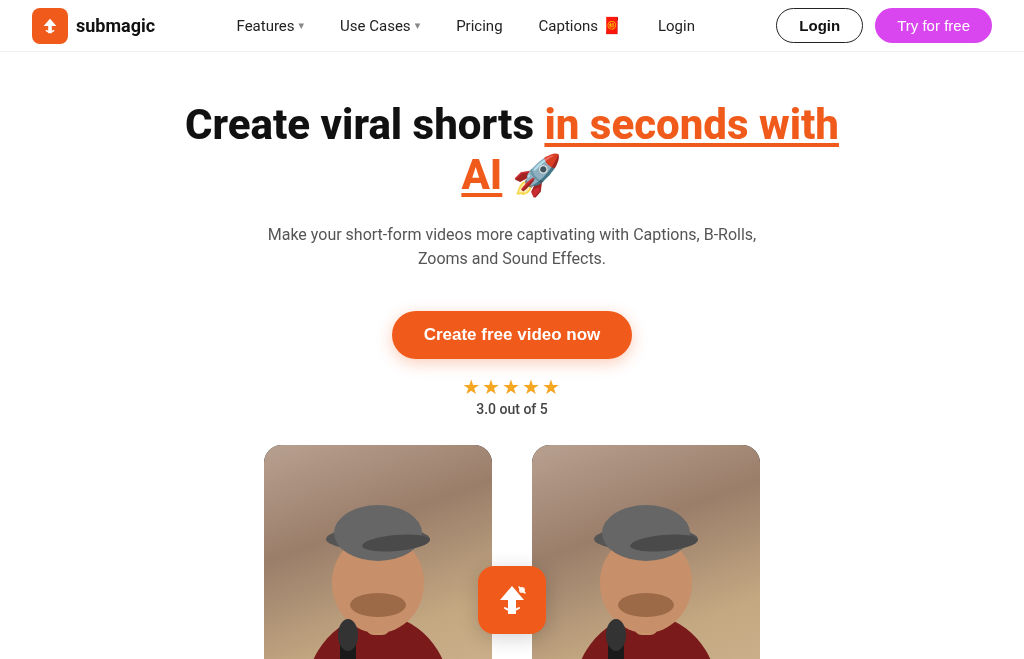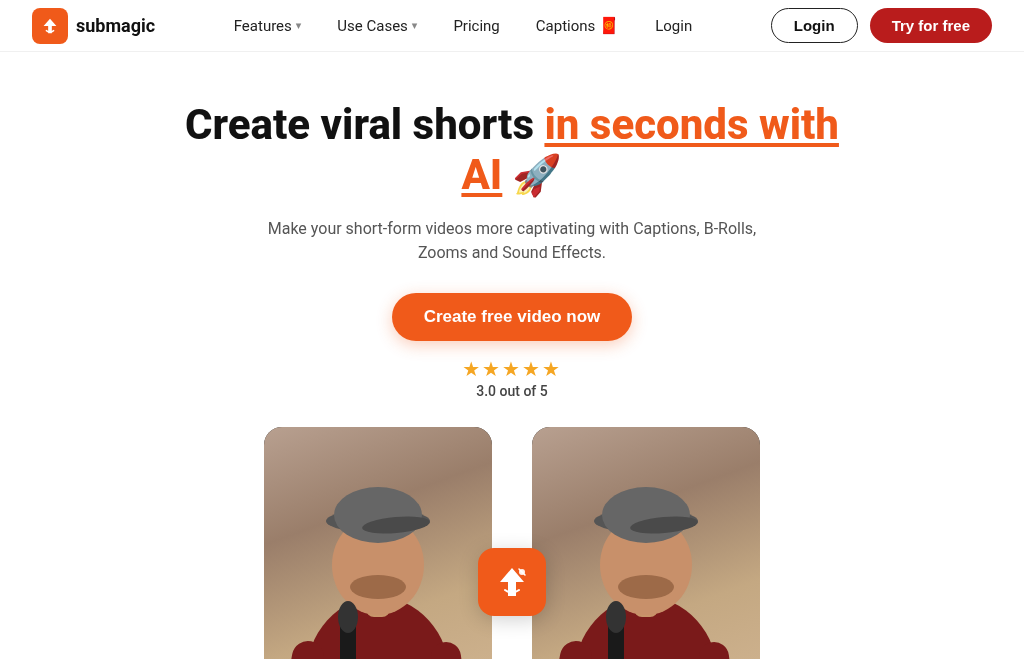--- a/index.html
+++ b/index.html
@@ -21,41 +21,41 @@
     .nav-links { display: flex; align-items: center; gap: 36px; }
     .nav-link { font-size: 15px; color: #222; cursor: pointer; display: flex; align-items: center; gap: 4px; text-decoration: none; }
     .chevron { font-size: 11px; color: #888; }
     .nav-actions { display: flex; align-items: center; gap: 12px; }
     .btn-login {
       padding: 8px 22px; border: 1.5px solid #222; border-radius: 999px;
       background: #fff; font-size: 15px; font-weight: 600; color: #111; cursor: pointer;
     }
     .btn-try {
       padding: 9px 22px; border: none; border-radius: 999px;
-      background: #b91c1c; font-size: 15px; font-weight: 700; color: #fff; cursor: pointer;
+      background: #d946ef; font-size: 15px; font-weight: 400; color: #fff; cursor: pointer;
     }
 
     
     .hero {
       display: flex; flex-direction: column; align-items: center;
       padding-top: 48px; text-align: center;
     }
     .hero-headline {
       font-size: 42px; font-weight: 800; color: #111; line-height: 1.18;
       max-width: 700px;
     }
     .hero-headline .highlight {
       color: #f05a1a; text-decoration: underline; text-underline-offset: 4px;
     }
     .rocket-emoji { font-size: 40px; }
     .hero-sub {
-      margin-top: 18px; font-size: 16px; color: #555; max-width: 520px; line-height: 1.5;
+      margin-top: 24px; font-size: 16px; color: #555; max-width: 520px; line-height: 1.5;
     }
     .btn-cta {
-      margin-top: 28px; padding: 14px 32px; border: none; border-radius: 999px;
+      margin-top: 40px; padding: 14px 32px; border: none; border-radius: 999px;
       background: #f05a1a; font-size: 17px; font-weight: 700; color: #fff; cursor: pointer;
       box-shadow: 0 4px 16px rgba(240,90,26,0.3);
     }
     .rating-row {
       margin-top: 16px; display: flex; flex-direction: column; align-items: center; gap: 2px;
     }
     .stars { color: #f5a623; font-size: 20px; letter-spacing: 2px; }
     .rating-text { font-size: 14px; color: #444; font-weight: 500; }
     .rating-sub { font-size: 13px; color: #888; }
 

